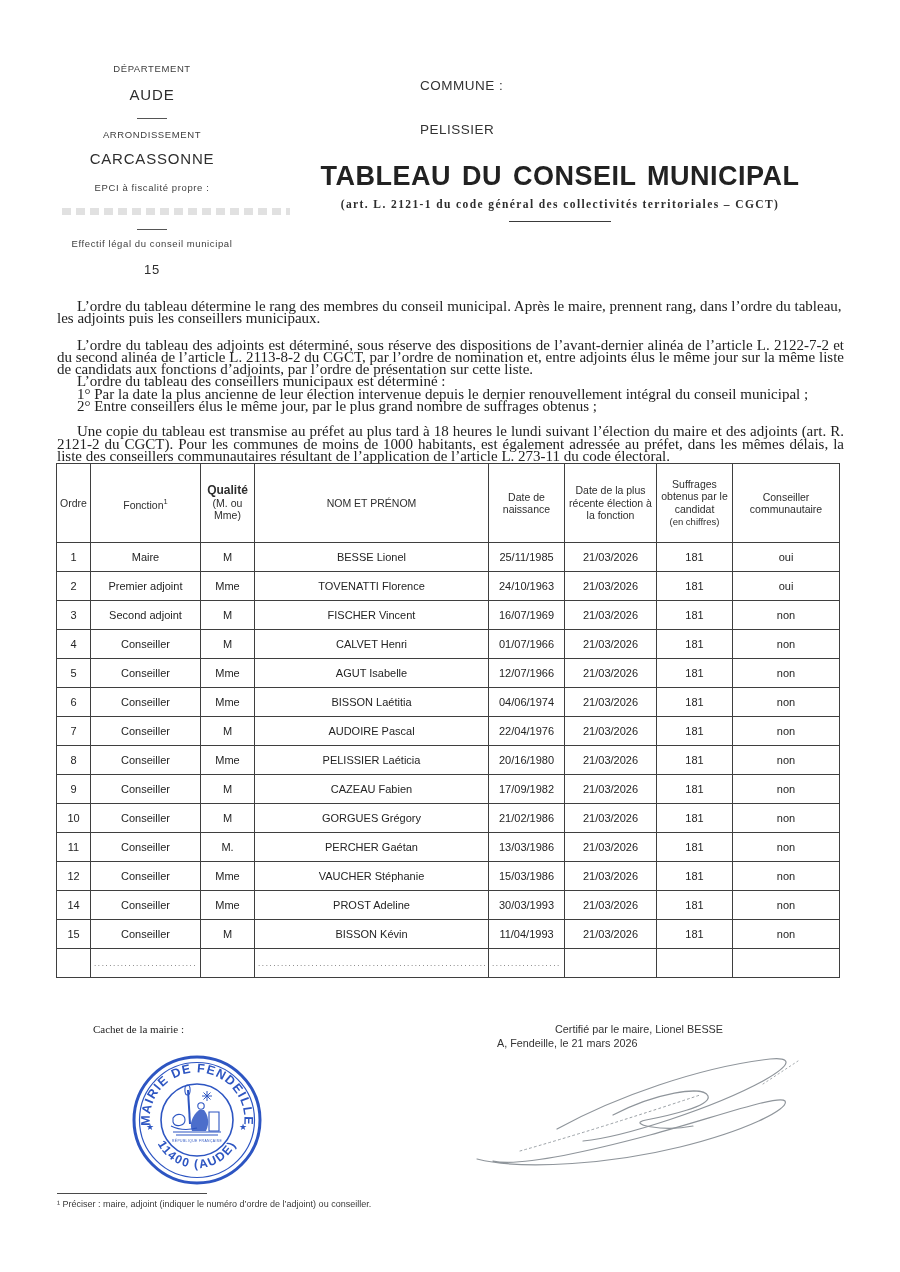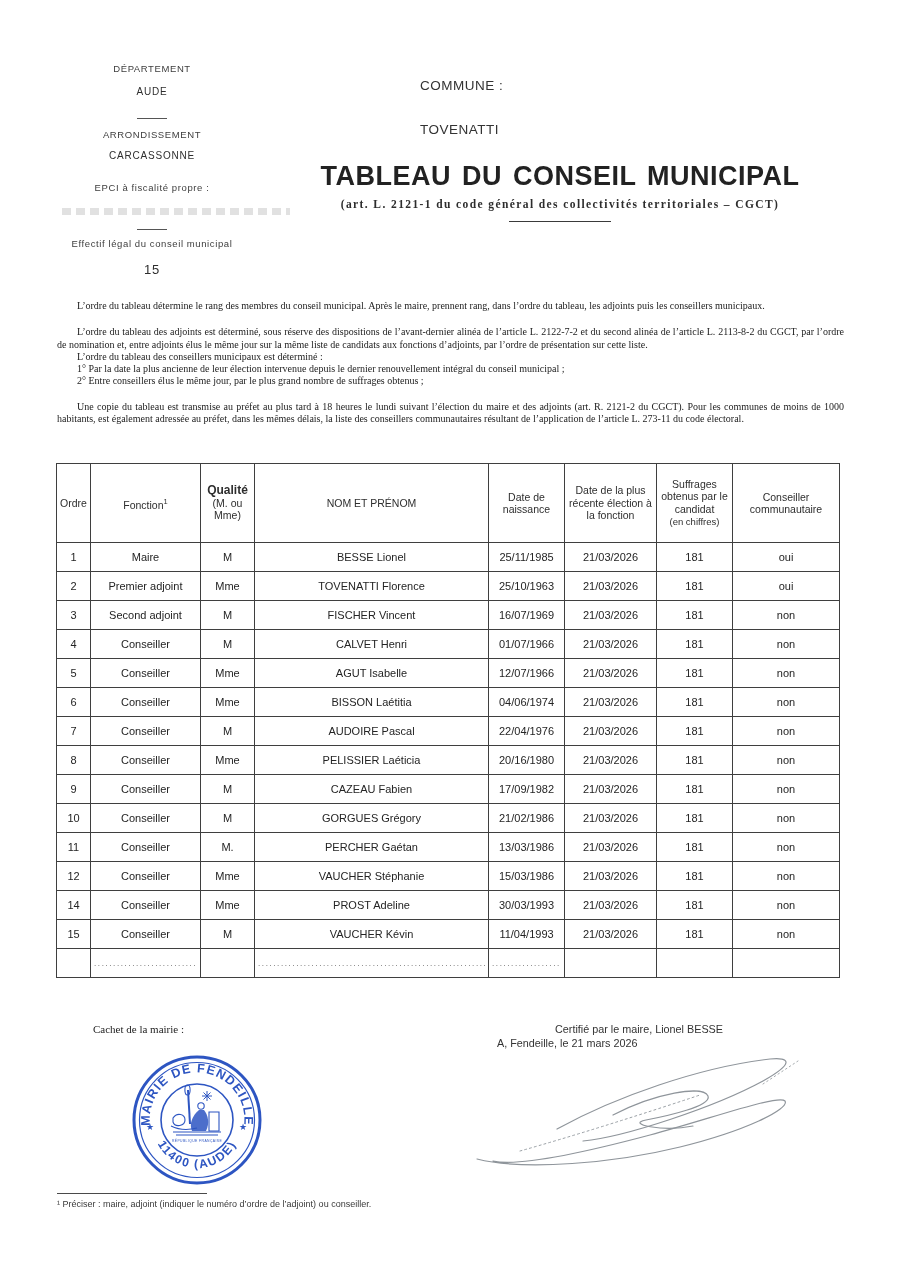--- a/index.html
+++ b/index.html
@@ -5,39 +5,39 @@
   * { margin:0; padding:0; box-sizing:border-box; }
   html,body { background:#ffffff; }
   body { font-family:"Liberation Sans", sans-serif; color:#2b2b2b; }
   .page { position:relative; width:900px; height:1272px; background:#ffffff; overflow:hidden; margin:1px auto; }
 
   .abs { position:absolute; }
   .serif { font-family:"Liberation Serif", serif; }
 
   
   .hl-label { font-size:9.5px; letter-spacing:.6px; color:#3d3d3d; width:200px; left:52px; text-align:center; }
-  .hl-value { font-size:10px; letter-spacing:.8px; color:#2e2e2e; width:200px; left:52px; text-align:center; }
+  .hl-value { font-size:15px; letter-spacing:.8px; color:#2e2e2e; width:200px; left:52px; text-align:center; }
   .short-rule { left:137px; width:30px; border-top:1.2px solid #555; }
   .epci-faint { left:62px; top:207px; width:228px; height:7px;
      background:repeating-linear-gradient(90deg,#c9c9c9 0 9px, transparent 9px 14px);
      opacity:.55; filter:blur(.4px); }
 
   
   .commune { left:420px; font-size:13.5px; letter-spacing:.5px; color:#333; }
 
   
   .title-wrap { left:280px; top:160px; width:560px; text-align:center; }
   .title-main { font-size:27px; font-weight:bold; letter-spacing:.5px; word-spacing:3px; color:#222; }
   .title-sub  { font-family:"Liberation Serif", serif; font-weight:bold; font-size:11.5px;
                 letter-spacing:1.4px; color:#2d2d2d; margin-top:6px; }
   .title-rule { width:102px; border-top:1.6px solid #3a3a3a; margin:11px auto 0 auto; }
 
   
   .intro { left:57px; top:299px; width:787px; font-family:"Liberation Serif", serif;
-           font-size:10px; line-height:12.3px; color:#222; }
+           font-size:15px; line-height:12.3px; color:#222; }
   .intro p { text-indent:20px; }
   .intro .gap { height:14px; }
   .intro .just { text-align:justify; }
   .intro .item { padding-left:20px; }
 
   
   table.council { left:56px; top:462px; position:absolute; border-collapse:collapse; table-layout:fixed;
                   width:783px; font-size:11px; color:#242424; }
   table.council th, table.council td { border:1px solid #3f3f3f; vertical-align:middle; text-align:center;
                   padding:1px 3px; overflow:hidden; }
@@ -73,21 +73,21 @@
   <div class="abs short-rule" style="top:117px"></div>
   <div class="abs hl-label" style="top:128px">ARRONDISSEMENT</div>
   <div class="abs hl-value" style="top:149px">CARCASSONNE</div>
   <div class="abs hl-label" style="top:181px">EPCI à fiscalité propre :</div>
   <div class="abs epci-faint"></div>
   <div class="abs short-rule" style="top:228px"></div>
   <div class="abs hl-label" style="top:237px">Effectif légal du conseil municipal</div>
   <div class="abs hl-value" style="top:261px; font-size:13px">15</div>
 
   <div class="abs commune" style="top:77px">COMMUNE :</div>
-  <div class="abs commune" style="top:121px">TOVENATTI</div>
+  <div class="abs commune" style="top:121px">PELISSIER</div>
 
   <div class="abs title-wrap">
     <div class="title-main">TABLEAU DU CONSEIL MUNICIPAL</div>
     <div class="title-sub">(art. L. 2121-1 du code général des  collectivités territoriales – CGCT)</div>
     <div class="title-rule"></div>
   </div>
 
   <div class="abs intro">
     <p>L’ordre du tableau détermine le rang des membres du conseil municipal. Après le maire, prennent rang, dans l’ordre du tableau, les adjoints puis les conseillers municipaux.</p>
     <div class="gap"></div>
@@ -138,21 +138,21 @@
           <td>25/11/1985</td>
           <td>21/03/2026</td>
           <td>181</td>
           <td>oui</td>
         </tr>
         <tr>
           <td>2</td>
           <td>Premier adjoint</td>
           <td>Mme</td>
           <td class="cell-left">TOVENATTI Florence</td>
-          <td>25/10/1963</td>
+          <td>24/10/1963</td>
           <td>21/03/2026</td>
           <td>181</td>
           <td>oui</td>
         </tr>
         <tr>
           <td>3</td>
           <td>Second adjoint</td>
           <td>M</td>
           <td class="cell-left">FISCHER Vincent</td>
           <td>16/07/1969</td>
@@ -257,21 +257,21 @@
           <td class="cell-left">PROST Adeline</td>
           <td>30/03/1993</td>
           <td>21/03/2026</td>
           <td>181</td>
           <td>non</td>
         </tr>
         <tr>
           <td>15</td>
           <td>Conseiller</td>
           <td>M</td>
-          <td class="cell-left">VAUCHER Kévin</td>
+          <td class="cell-left">BISSON Kévin</td>
           <td>11/04/1993</td>
           <td>21/03/2026</td>
           <td>181</td>
           <td>non</td>
         </tr>
       </tbody>
     <tbody>
       <tr class="placeholder-row">
         <td></td>
         <td>

